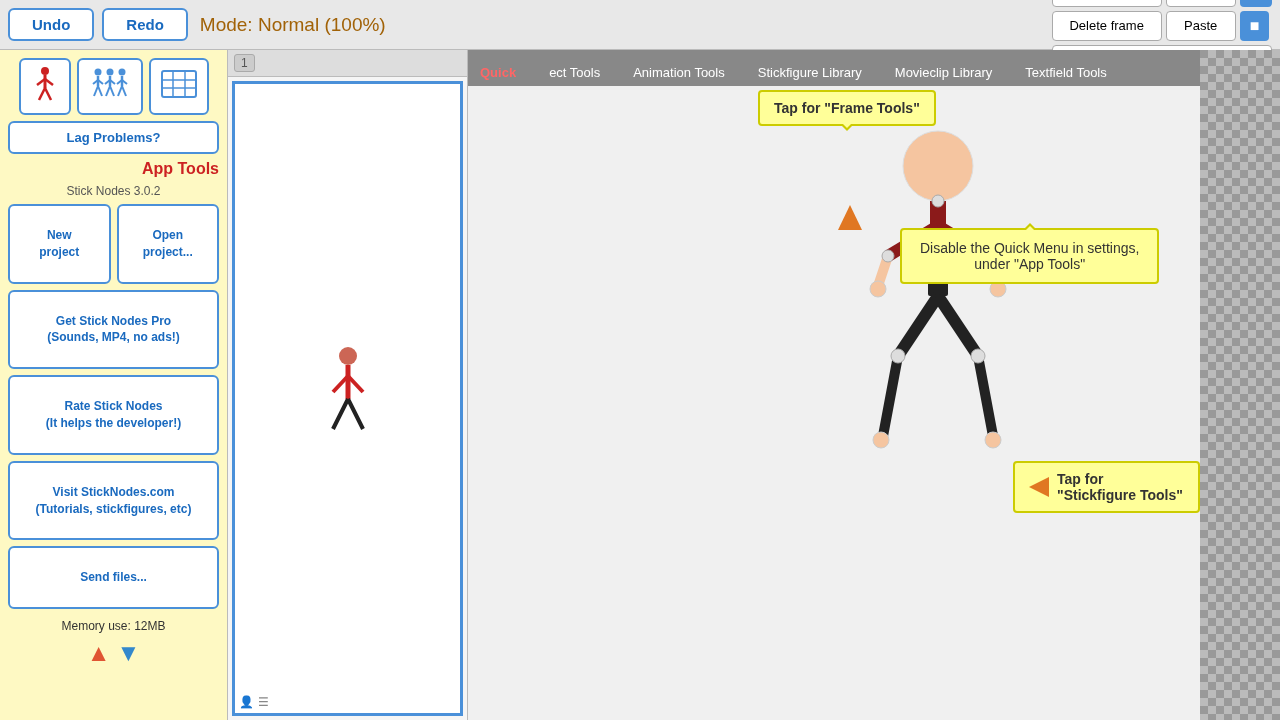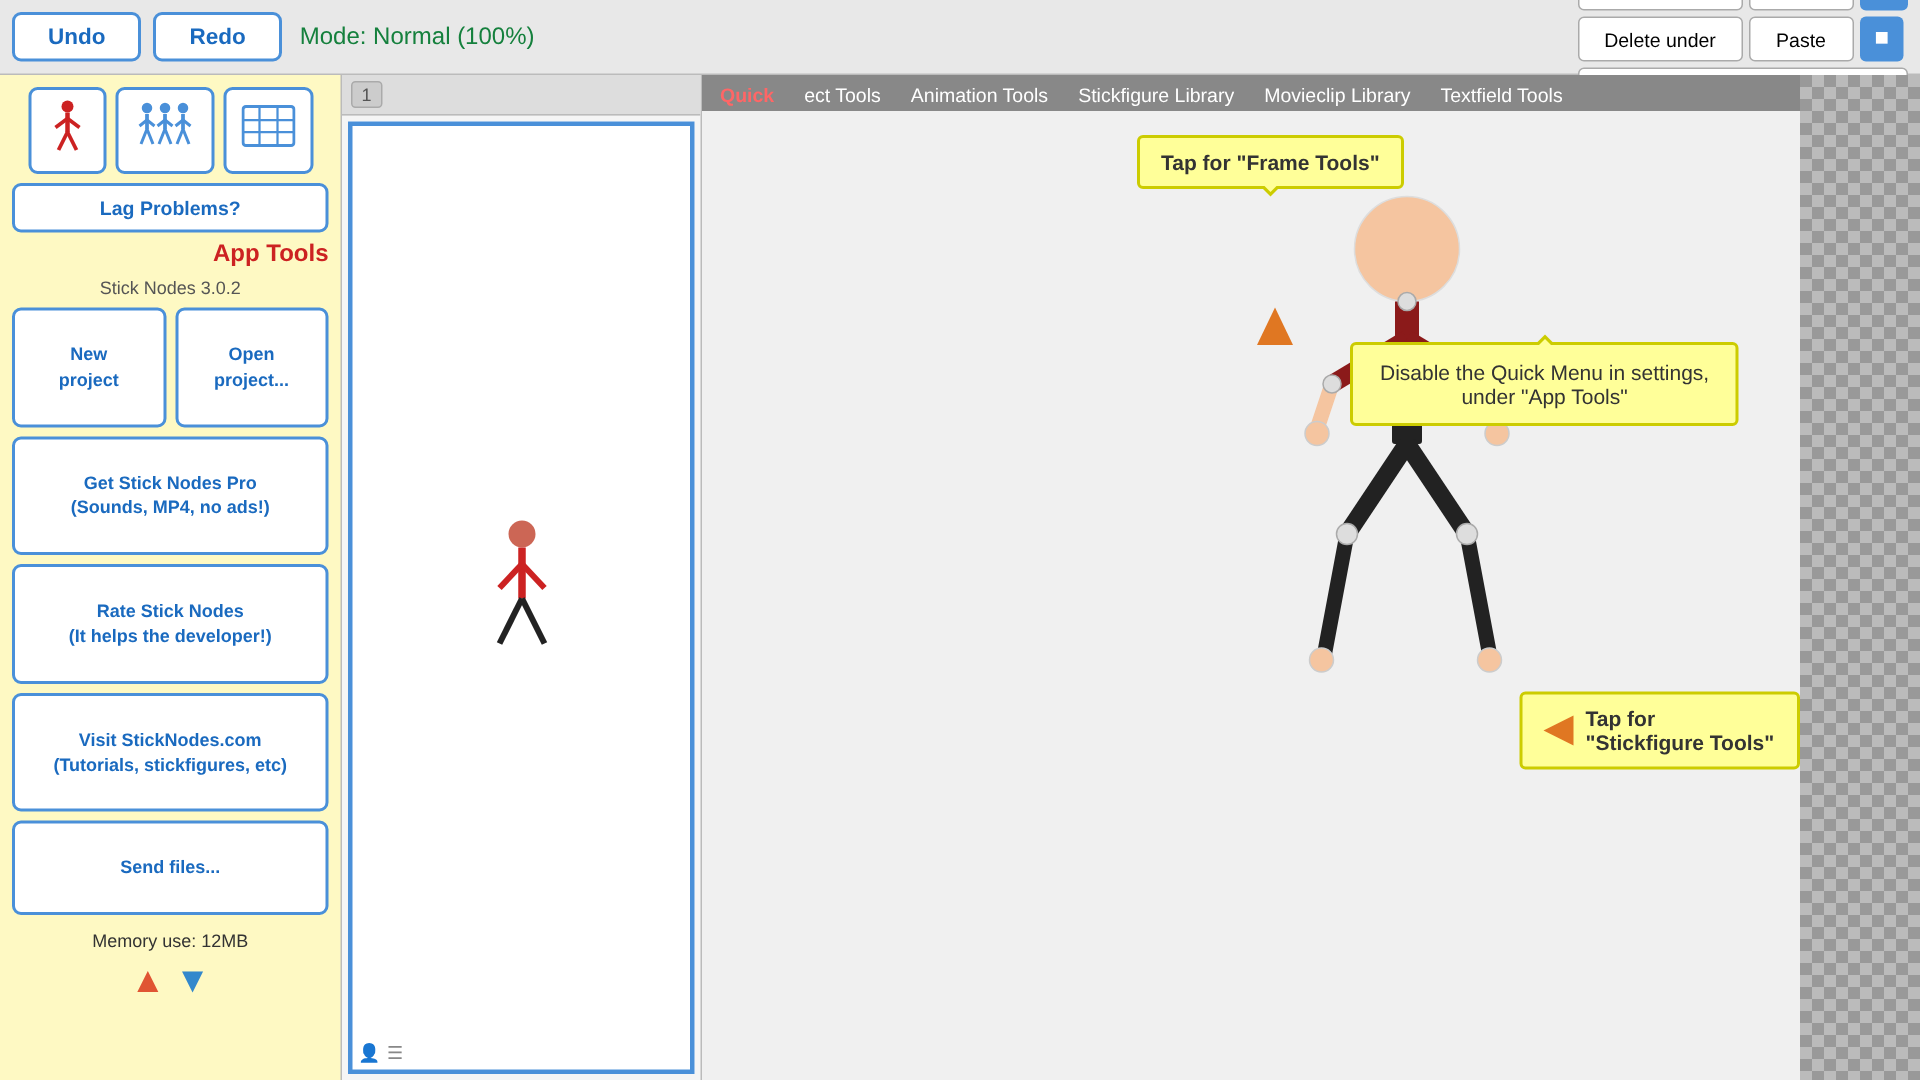--- a/index.html
+++ b/index.html
@@ -19,21 +19,21 @@
     .btn-undo-redo {
       background: #fff;
       border: 2px solid #4a90d9;
       border-radius: 6px;
       color: #1a6abf;
       font-size: 15px;
       font-weight: bold;
       padding: 6px 22px;
       cursor: pointer;
     }
-    .mode-text { font-size: 16px; color: #15803d; margin-left: 4px; }
+    .mode-text { font-size: 19px; color: #a16207; margin-left: 4px; }
 
     
     .top-right {
       margin-left: auto;
       display: flex;
       flex-direction: column;
       gap: 4px;
     }
     .top-right-row { display: flex; gap: 4px; }
     .btn-frame {
@@ -220,24 +220,24 @@
       width: 80px;
       height: 100%;
       background-image: repeating-conic-gradient(#bbb 0% 25%, #999 0% 50%);
       background-size: 16px 16px;
     }
 
     
     .nav-bar {
       background: #888;
       display: flex;
-      align-items: flex-start;
+      align-items: flex-end;
       padding: 0 8px;
-      height: 24px;
-      gap: 12px;
+      height: 36px;
+      gap: 25px;
     }
     .nav-item {
       color: white;
       font-size: 13px;
       cursor: pointer;
       padding: 6px 4px;
       white-space: nowrap;
     }
     .nav-item.red { color: #ff6666; font-weight: bold; }
 
@@ -362,21 +362,21 @@
   </div>
   <span class="mode-text">Mode: Normal (100%)</span>
 
   <div class="top-right">
     <div class="top-right-row">
       <button class="btn-frame">Add frame</button>
       <button class="btn-copy-paste">Copy</button>
       <button class="btn-play">▶</button>
     </div>
     <div class="top-right-row">
-      <button class="btn-frame">Delete under</button>
+      <button class="btn-frame">Delete frame</button>
       <button class="btn-copy-paste">Paste</button>
       <button class="btn-paste-blue">■</button>
     </div>
     <div class="top-right-row">
       <button class="btn-view-options">View options</button>
     </div>
   </div>
 </div>
 
 <div class="main-layout">

